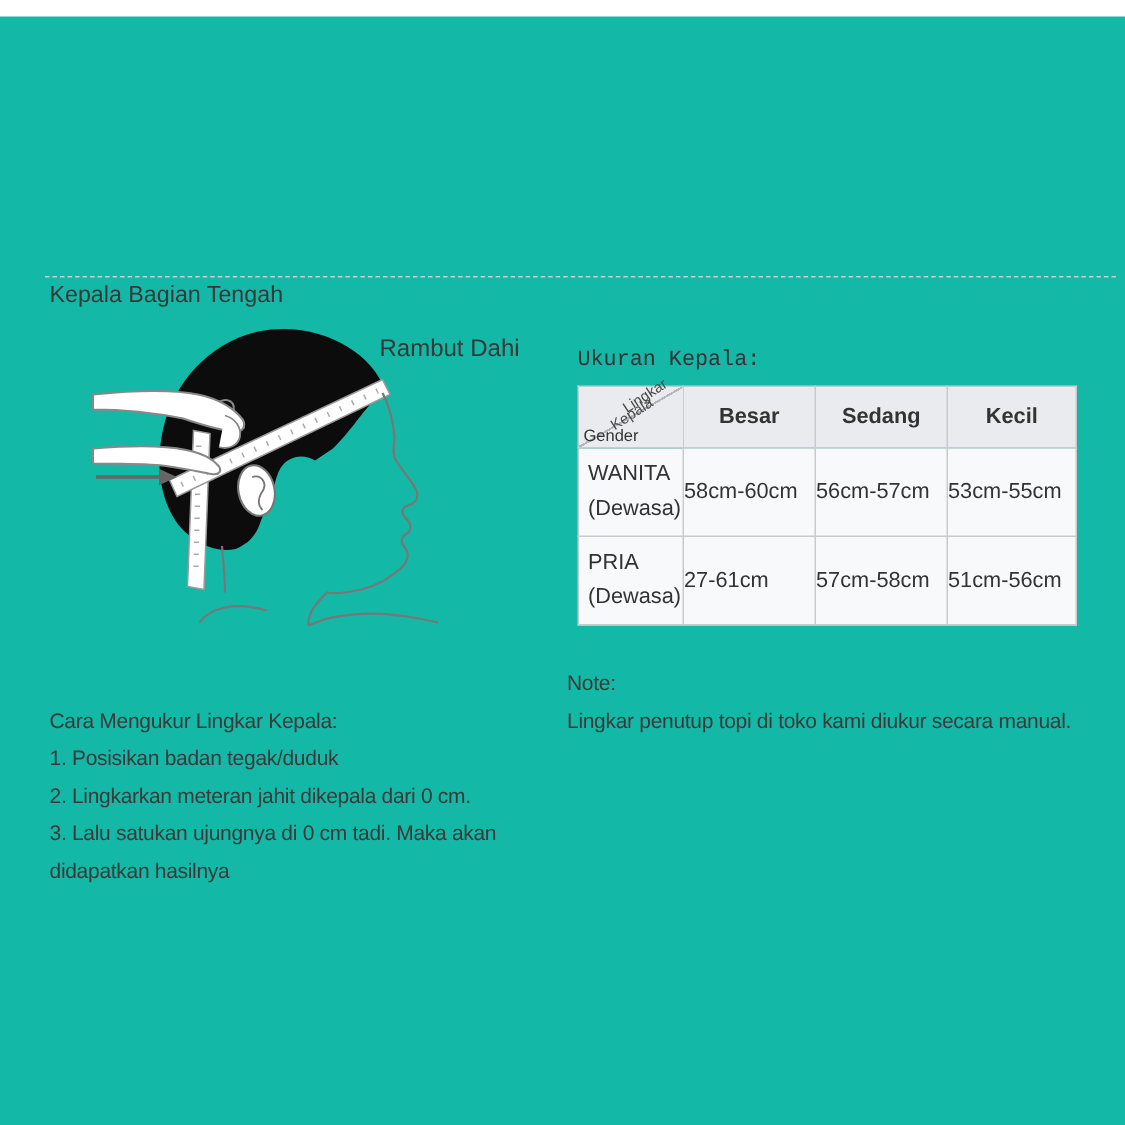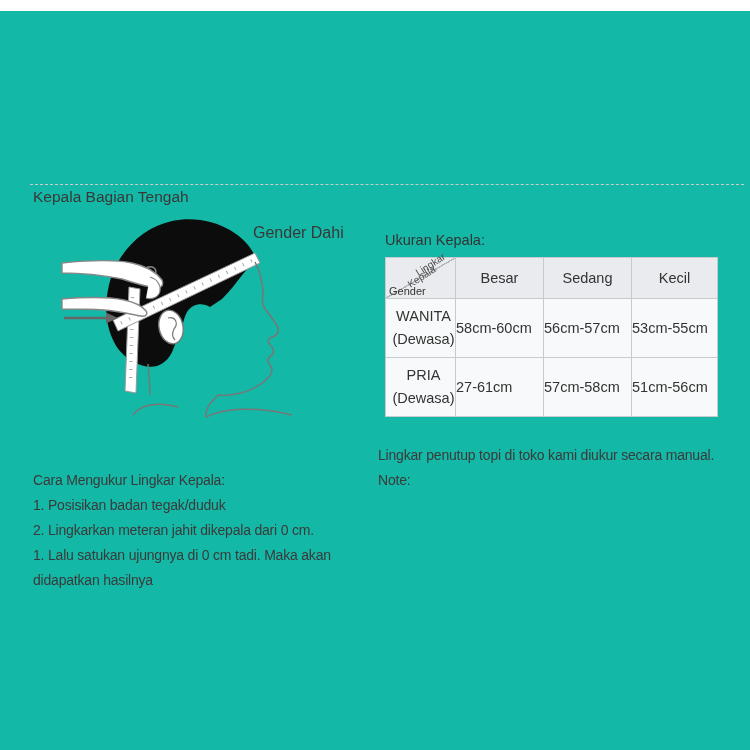--- a/index.html
+++ b/index.html
@@ -11,48 +11,48 @@
     position:absolute; left:30px; width:714px; top:173px;
     border-top:1px dashed #cccccc; height:0;
   }
   .main-title {
     position:absolute; left:33px; top:177px; font-size:15.5px; color:#383838;
   }
   .illu { position:absolute; left:22px; top:196px; width:340px; height:235px; }
   .rambut-label {
     position:absolute; left:253px; top:213px; font-size:16px; color:#383838;
   }
-  .size-heading { position:absolute; left:385px; top:221px; font-size:14.5px; color:#333; }
+  .size-heading { position:absolute; left:385px; top:221px; font-size:14.5px; color:#333;font-family:Liberation Mono, monospace; }
   .size-table {
     position:absolute; left:385px; top:246px; border-collapse:collapse;
     table-layout:fixed; font-size:14.5px; color:#333;
   }
   .size-table th, .size-table td { border:1px solid #c7cbcf; padding:0; }
   .size-table th {
-    background:#e9ebee; font-weight:normal; height:40px; text-align:center;
+    background:#e9ebee; font-weight:bold; height:40px; text-align:center;
   }
   .col-gender { width:70px; } .col-besar { width:88px; }
   .col-sedang { width:88px; } .col-kecil { width:86px; }
   .corner-cell { position:relative; background:#e9ebee; }
   .corner-diag {
     position:absolute; left:0; top:0; right:0; bottom:0;
     background:linear-gradient(to bottom right,
       transparent calc(50% - 0.7px), #b3b8bc calc(50% - 0.7px),
       #b3b8bc calc(50% + 0.7px), transparent calc(50% + 0.7px));
   }
   .corner-lingkar, .corner-kepala {
     position:absolute; font-size:10px; color:#4a4a4a; transform:rotate(-33deg);
     white-space:nowrap;
   }
   .corner-lingkar { top:1px; left:28px; }
   .corner-kepala { top:13px; left:20px; }
   .corner-gender { position:absolute; bottom:1px; left:3px; font-size:11px; color:#333; }
   .size-table td.val { background:#f8f9fa; text-align:left; height:58px; }
   .size-table td.row-label {
-    background:#f8f9fa; text-align:center; padding-left:6px; height:58px; line-height:23px;
+    background:#f8f9fa; text-align:left; padding-left:6px; height:58px; line-height:23px;
   }
   .row-label span { display:block; }
   .instructions {
     position:absolute; left:33px; top:457px; width:345px;
     font-size:14px; line-height:25px; letter-spacing:-0.2px; color:#3a3a3a;
   }
   .note-block {
     position:absolute; left:378px; top:432px; width:370px;
     font-size:14px; line-height:25px; letter-spacing:-0.2px; color:#3a3a3a;
   }
@@ -109,21 +109,21 @@
                C108,107 95,104 82,103 C68,102 52,102 40,102 Z" fill="#ffffff" stroke="#888888" stroke-width="1.4"></path>
       <path d="M128,70 C135,72 139,78 138,84 C137,90 130,93 124,91" fill="#ffffff" stroke="#888888" stroke-width="1.2"></path>
     </g>
 
     <g>
       <line x1="42" y1="111" x2="84" y2="111" stroke="#666666" stroke-width="2.4"></line>
       <polygon points="84,105.5 96,111 84,116.5" fill="#666666"></polygon>
     </g>
   </svg>
 
-  <span class="rambut-label">Gender Dahi</span>
+  <span class="rambut-label">Rambut Dahi</span>
 
   <div class="size-heading">Ukuran Kepala:</div>
 
   <table class="size-table">
     <colgroup>
       <col class="col-gender">
         <col class="col-besar">
         <col class="col-sedang">
         <col class="col-kecil">
     </colgroup>
@@ -157,21 +157,21 @@
       <td class="val">57cm-58cm</td>
       <td class="val">51cm-56cm</td>
     </tr>
   </tbody>
     </table>
 
   <div class="instructions">
     <div>Cara Mengukur Lingkar Kepala:</div>
     <div>1. Posisikan badan tegak/duduk</div>
     <div>2. Lingkarkan meteran jahit dikepala dari 0 cm.</div>
-    <div>1. Lalu satukan ujungnya di 0 cm tadi. Maka akan didapatkan hasilnya</div>
+    <div>3. Lalu satukan ujungnya di 0 cm tadi. Maka akan didapatkan hasilnya</div>
   </div>
 
   <div class="note-block">
+    <div>Note:</div>
     <div>Lingkar penutup topi di toko kami diukur secara manual.</div>
-    <div>Note:</div>
   </div>
 
 </div>
 
 </body></html>

